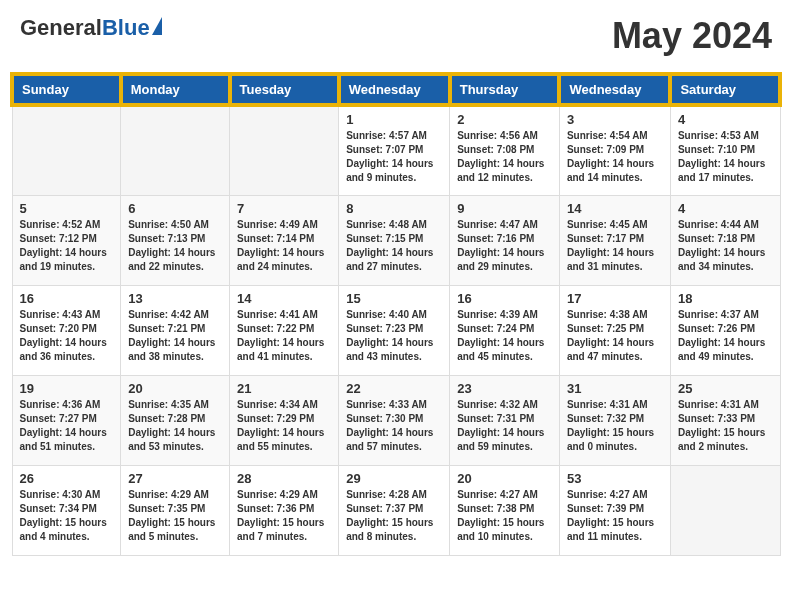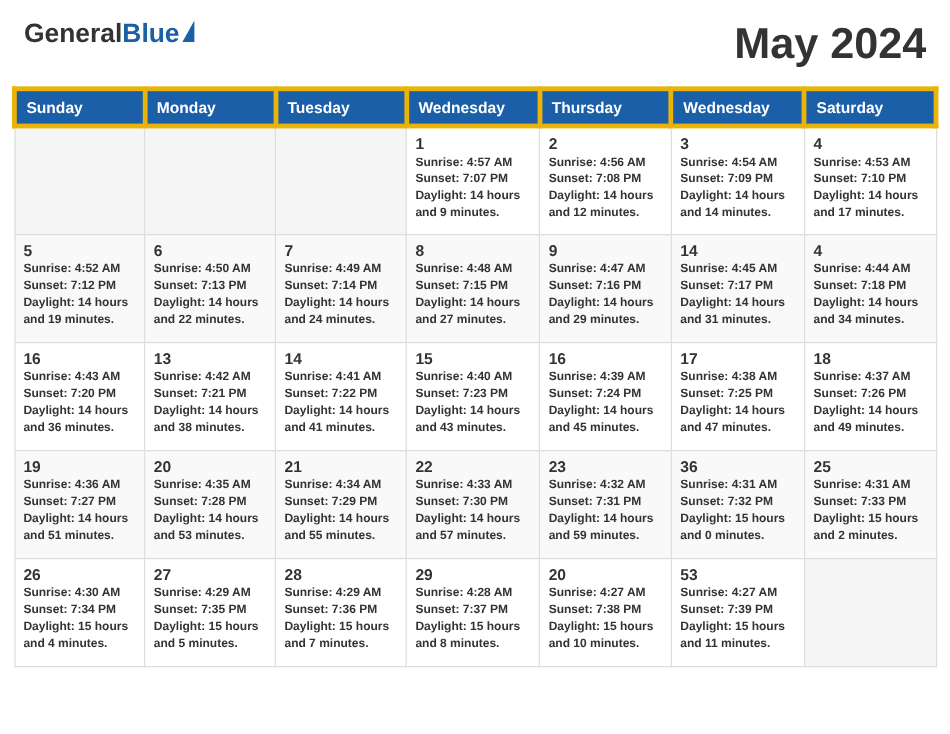--- a/index.html
+++ b/index.html
@@ -224,21 +224,21 @@
         </td>
         <td>
           <span class="day-num">22</span>
           <div class="day-info">Sunrise: 4:33 AM<br>Sunset: 7:30 PM<br>Daylight: 14 hours and 57 minutes.</div>
         </td>
         <td>
           <span class="day-num">23</span>
           <div class="day-info">Sunrise: 4:32 AM<br>Sunset: 7:31 PM<br>Daylight: 14 hours and 59 minutes.</div>
         </td>
         <td>
-          <span class="day-num">36</span>
+          <span class="day-num">31</span>
           <div class="day-info">Sunrise: 4:31 AM<br>Sunset: 7:32 PM<br>Daylight: 15 hours and 0 minutes.</div>
         </td>
         <td>
           <span class="day-num">25</span>
           <div class="day-info">Sunrise: 4:31 AM<br>Sunset: 7:33 PM<br>Daylight: 15 hours and 2 minutes.</div>
         </td>
       </tr>
       <tr>
         <td>
           <span class="day-num">26</span>

